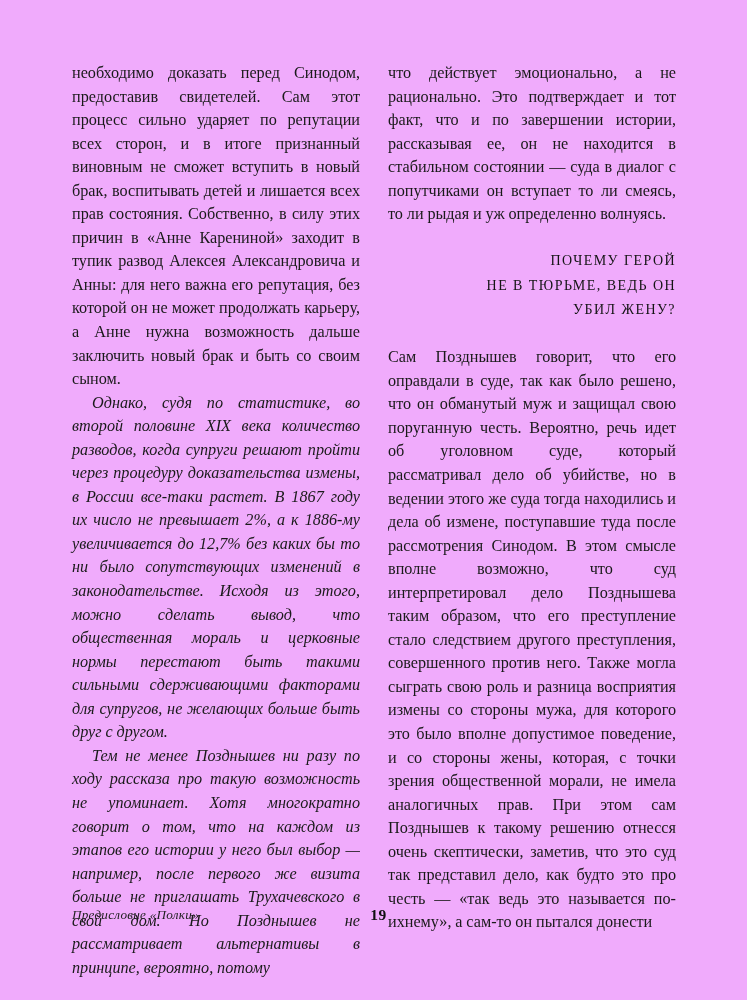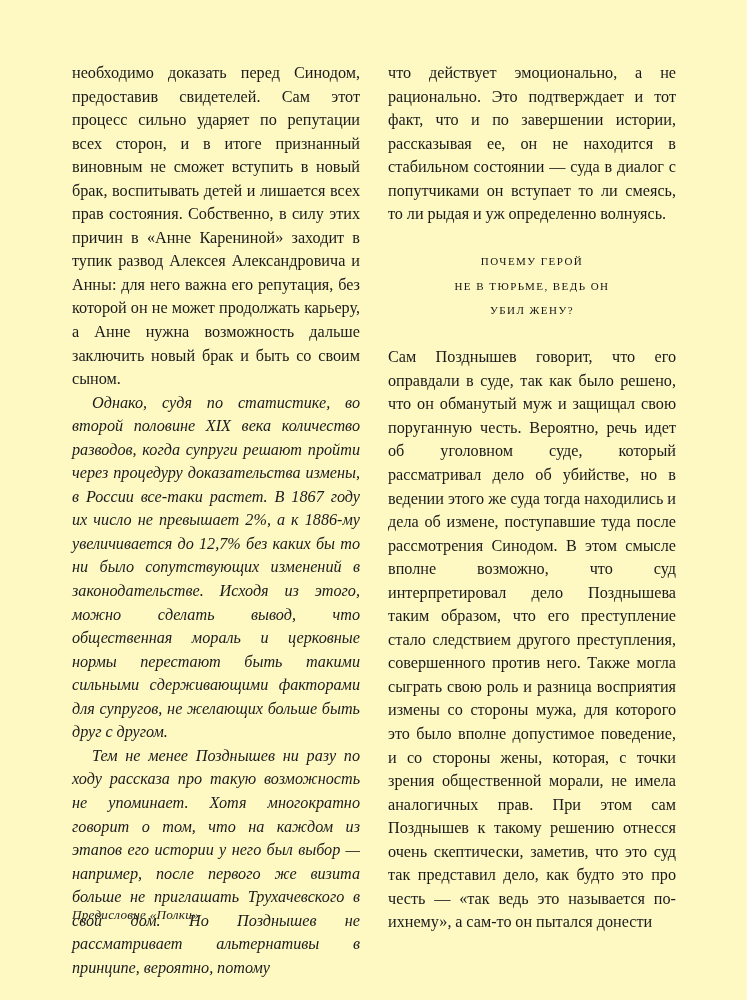--- a/index.html
+++ b/index.html
@@ -4,21 +4,21 @@
 <style>
   html, body {
     margin: 0;
     padding: 0;
     background: #ffffff;
   }
   .page {
     position: relative;
     width: 747px;
     height: 1000px;
-    background: #fef9c3;
+    background: #f0abfc;
     overflow: hidden;
     font-family: "Liberation Serif", "DejaVu Serif", serif;
     color: #1a1a1a;
   }
 
   
   .columns {
     position: absolute;
     left: 72px;
     top: 62px;
@@ -44,24 +44,24 @@
     -webkit-hyphens: manual;
     word-spacing: -0.2px;
     text-indent: 20px;
   }
   p.para.noindent { text-indent: 0; }
   p.para + p.para { margin-top: 0; font-style: italic; }
 
   
   h2.section-heading {
     margin: 0;
-    font-size: 11px;
+    font-size: 14px;
     line-height: 24.8px;
     font-weight: 400;
-    text-align: center;
+    text-align: right;
     letter-spacing: 1.45px;
     text-indent: 0;
     white-space: pre-line;
     color: #141414;
   }
   .heading-block {
     padding-top: 22px;
     padding-bottom: 23px;
   }
 
@@ -119,15 +119,16 @@
 УБИЛ ЖЕНУ?</h2>
       </div>
 
       <p class="para noindent">Сам Позднышев говорит, что его оправдали в суде, так как было решено, что он обманутый муж и защищал свою поруганную честь. Вероятно, речь идет об уголовном суде, который рассматривал дело об убийстве, но в ведении этого же суда тогда находились и дела об измене, поступавшие туда после рассмотрения Синодом. В этом смысле вполне возможно, что суд интерпретировал дело Позднышева таким образом, что его преступление стало следствием другого преступления, совершенного против него. Также могла сыграть свою роль и разница восприятия измены со стороны мужа, для которого это было вполне допустимое поведение, и со стороны жены, которая, с точки зрения общественной морали, не имела аналогичных прав. При этом сам Позднышев к такому решению отнесся очень скептически, заметив, что это суд так представил дело, как будто это про честь — «так ведь это называется по-ихнему», а сам-то он пытался донести</p>
     </div>
 
   </div>
 
   <div class="footer">
     <span class="running-head">Предисловие «Полки»</span>
+    <span class="folio">19</span>
   </div>
 
 </div>
 
 </body></html>

